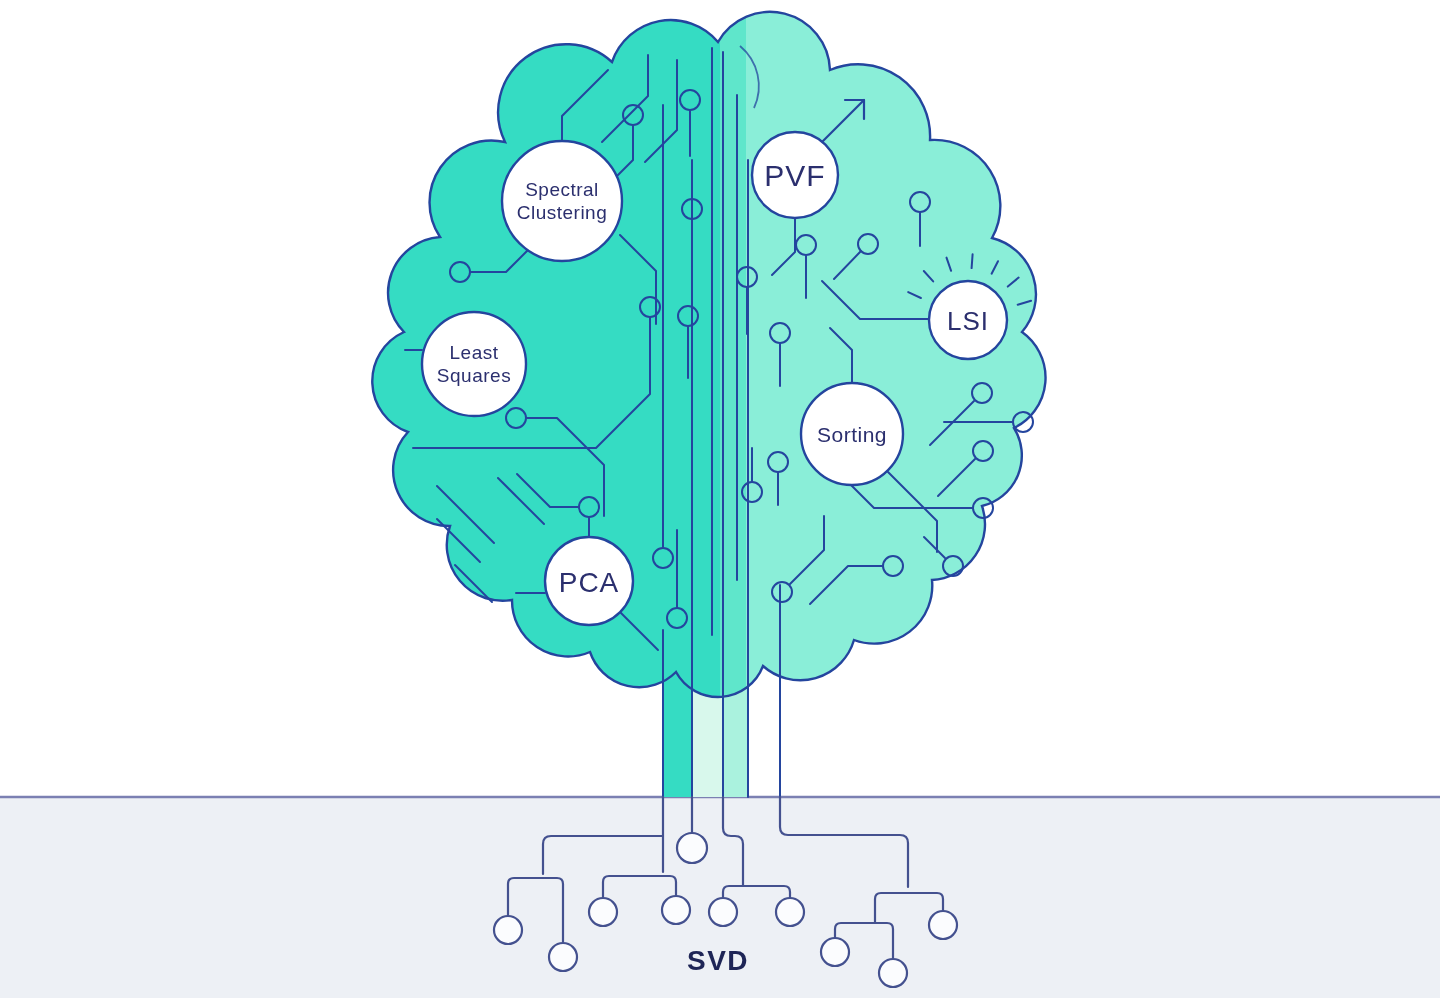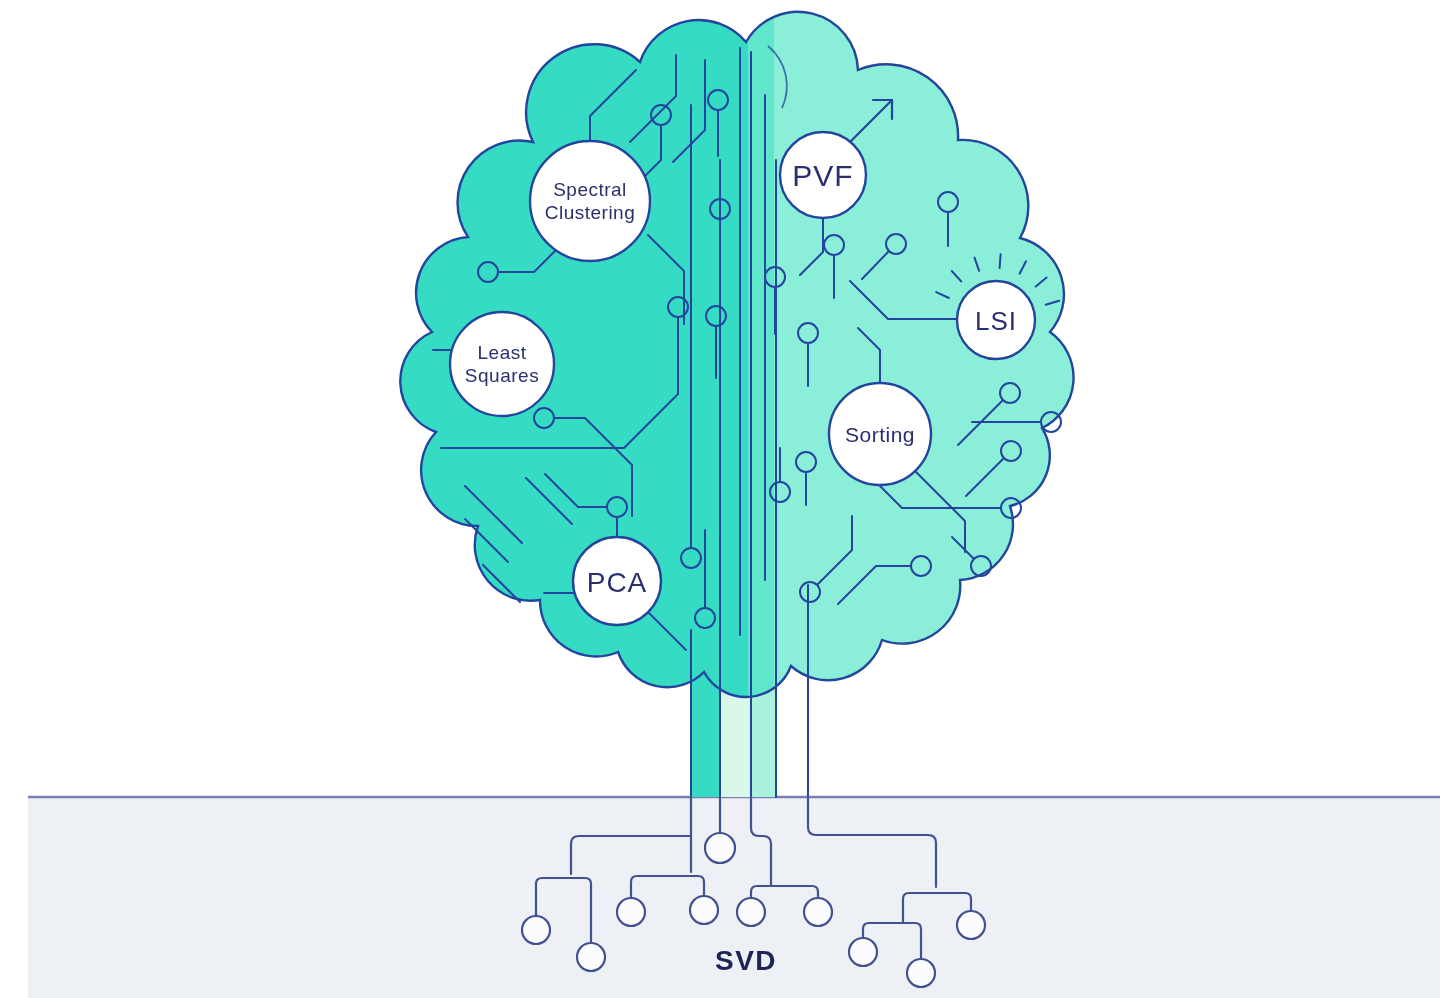--- a/index.html
+++ b/index.html
@@ -1,16 +1,16 @@
 <!DOCTYPE html>
 <html style="--brain_left: #35dcc3; --brain_band: #5fe6cb; --brain_right: #8aeed8; --trunk_light: #d8f8ec; --trunk_mid: #aaf2de; --line_navy: #24459e; --text_navy: #2b2f6e; --ground_fill: #edf0f5; --ground_line: #7b80b2; --root_line: #44518f;"><head>
 <meta charset="utf-8">
 <style>
   html,body{margin:0;padding:0;width:1440px;height:998px;background:#ffffff;overflow:hidden;}
-  .stage{position:relative;width:1288px;height:998px;background:#ffffff;padding-left:28px;}
+  .stage{position:relative;width:1288px;height:998px;background:#ffffff;}
   svg{display:block;}
   .fill-left{fill:var(--brain_left);}
   .fill-band{fill:var(--brain_band);}
   .fill-right{fill:var(--brain_right);}
   .trunk-teal{fill:var(--brain_left);}
   .trunk-light{fill:var(--trunk_light);}
   .trunk-mid{fill:var(--trunk_mid);}
   .outline{fill:none;stroke:var(--line_navy);stroke-width:2.4;}
   .inner-arc{fill:none;stroke:var(--line_navy);stroke-width:1.8;opacity:.75;}
   .trace{fill:none;stroke:var(--line_navy);stroke-width:2;stroke-linejoin:round;stroke-linecap:round;}

